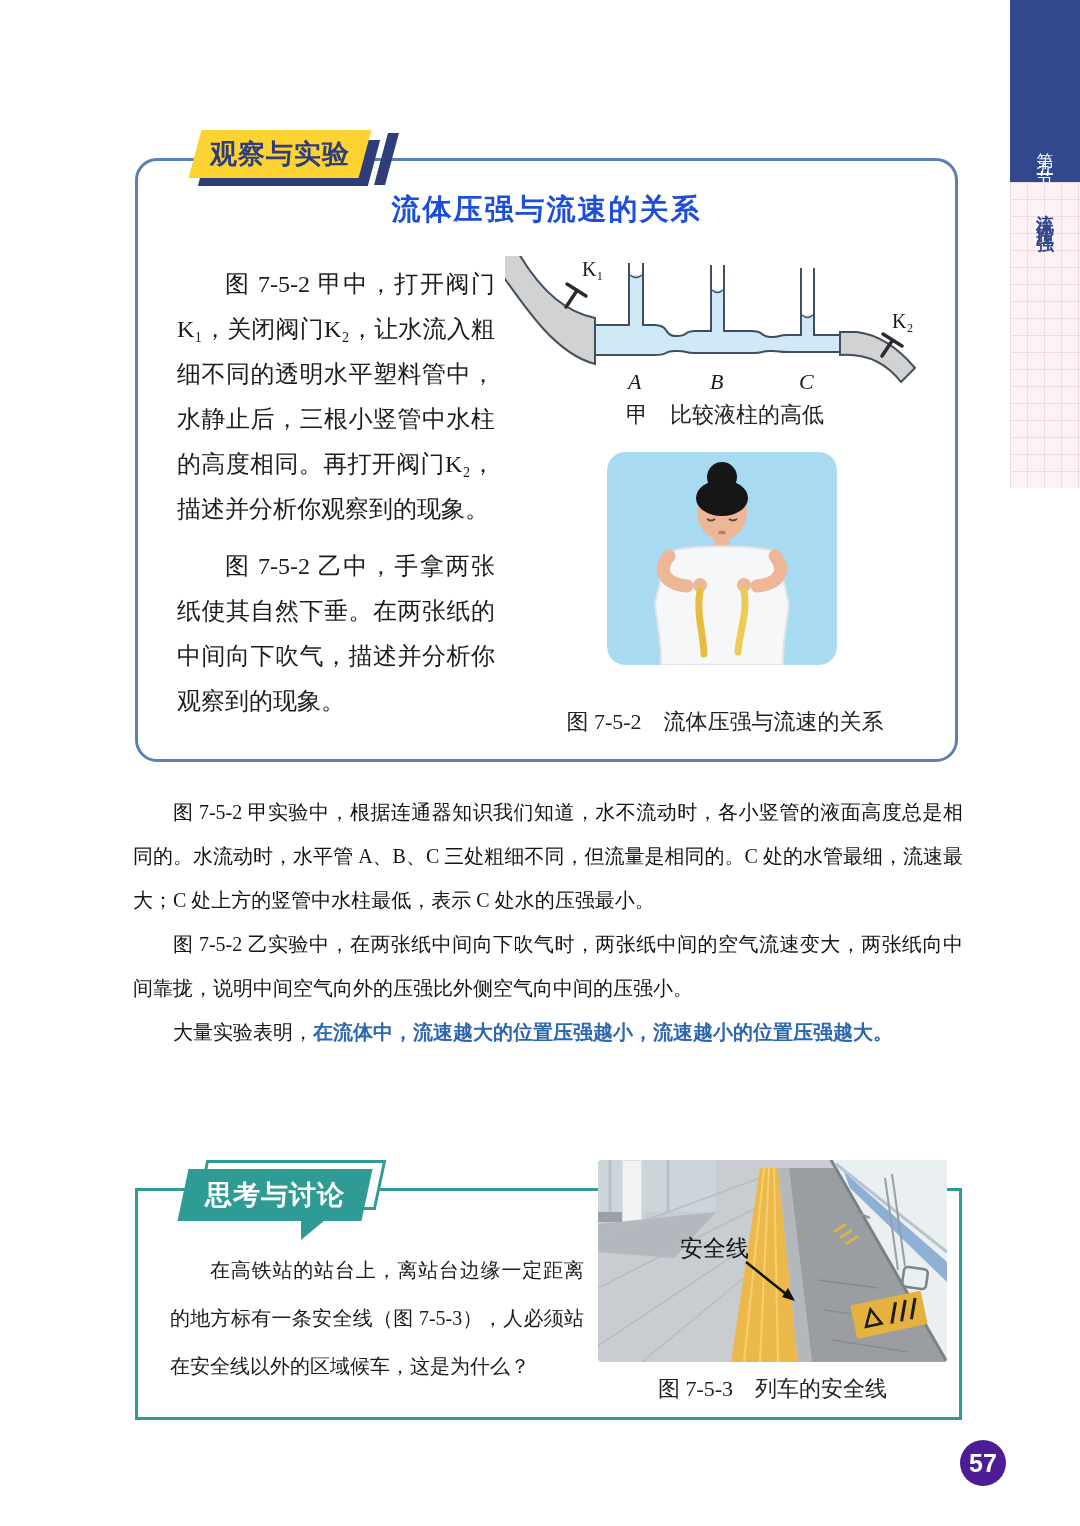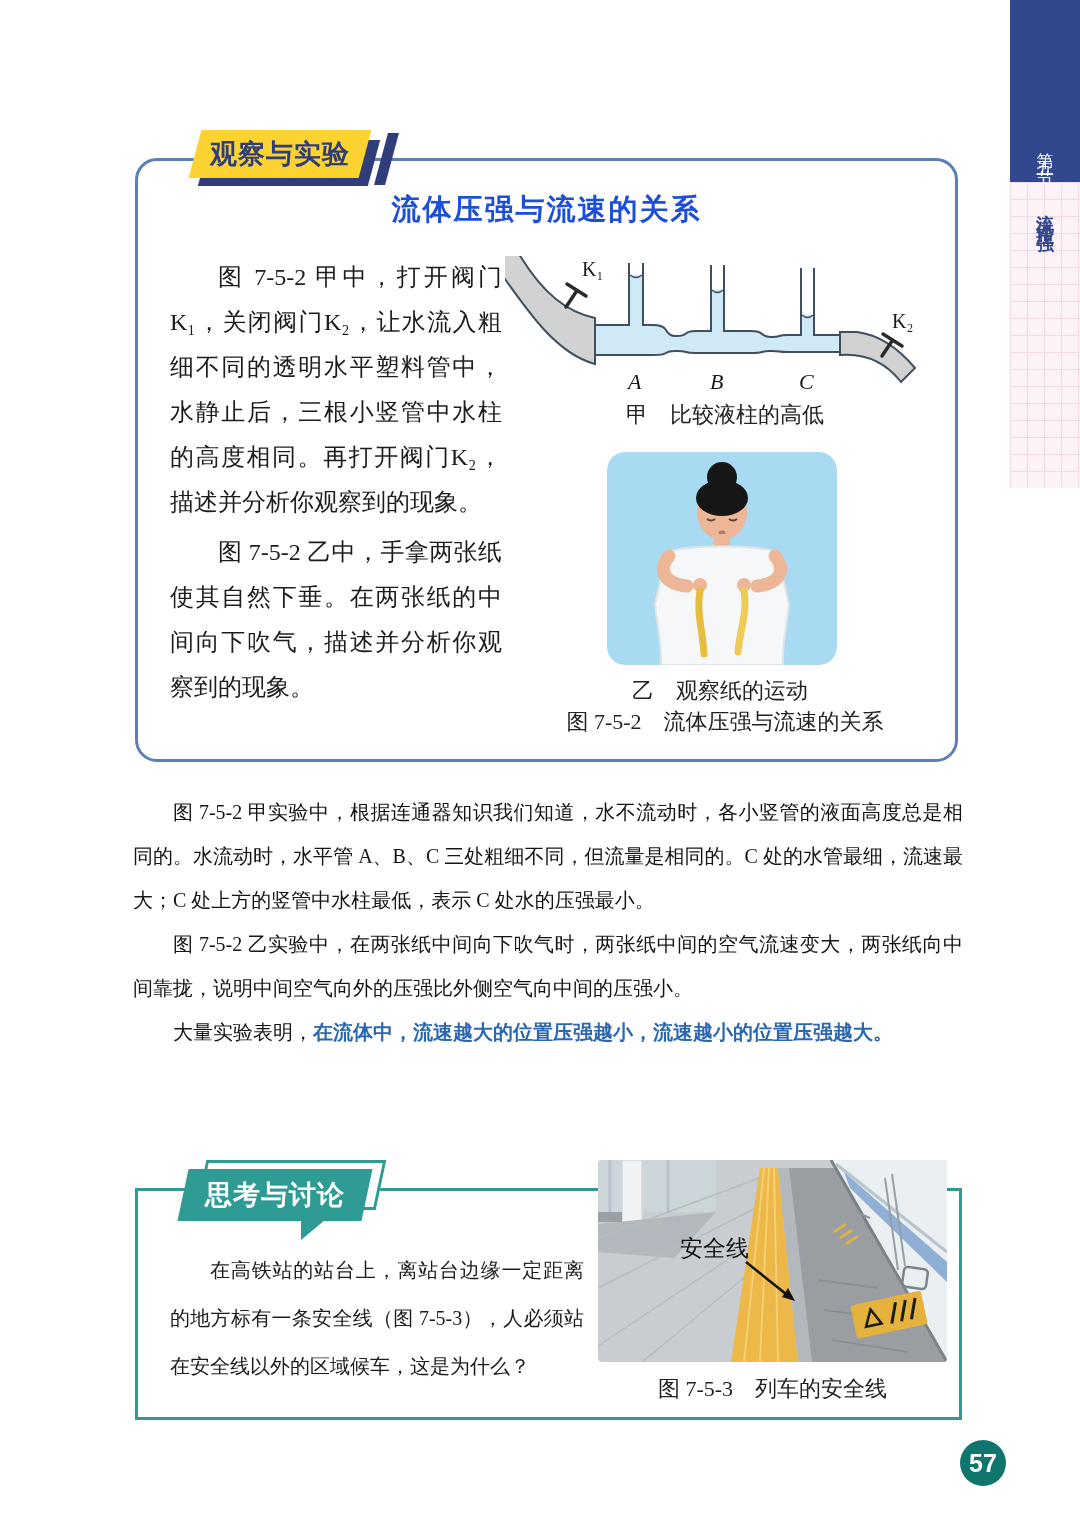--- a/index.html
+++ b/index.html
@@ -28,21 +28,21 @@
   .exp-badge .face{position:absolute;left:0;top:0;width:170px;height:48px;background:#fcd331;
                    transform:skewX(-15deg);display:flex;align-items:center;justify-content:center;}
   .exp-badge .face span{transform:skewX(15deg);color:#2f3e7a;font-weight:bold;font-size:27px;
                         font-family:"Liberation Sans",sans-serif;letter-spacing:1px;}
   .exp-badge .slash{position:absolute;left:186px;top:3px;width:11px;height:52px;background:#2f3e7a;
                     transform:skewX(-15deg);}
   .exp-title{position:absolute;left:135px;top:190px;width:823px;text-align:center;
              color:#1d4ed8;font-weight:bold;font-size:29px;font-family:"Liberation Sans",sans-serif;
              letter-spacing:2px;}
   .exp-text{position:absolute;left:165px;top:250px;width:342px;}
-  .exp-text p{margin:5px;text-indent:2em;text-align:justify;font-size:24px;line-height:45px;color:#1c1c1c;}
+  .exp-text p{margin:12px;text-indent:2em;text-align:justify;font-size:24px;line-height:45px;color:#1c1c1c;}
 
   .cap{position:absolute;text-align:center;font-size:22px;color:#222222;}
 
   .photo-yi{position:absolute;left:607px;top:452px;width:230px;height:213px;border-radius:18px;overflow:hidden;}
 
   
   .main-text{position:absolute;left:133px;top:790px;width:830px;}
   .main-text p{margin:0;text-indent:2em;text-align:justify;font-size:20px;line-height:44px;color:#141414;}
   .hl{color:#2b67b1;font-weight:bold;font-family:"Liberation Sans",sans-serif;}
 
@@ -59,21 +59,21 @@
   .disc-badge .tail{position:absolute;left:118px;top:60px;width:0;height:0;
                     border-top:20px solid #2e9c94;border-right:24px solid transparent;}
   .disc-text{position:absolute;left:170px;top:1246px;width:414px;}
   .disc-text p{margin:0;text-indent:2em;text-align:justify;font-size:20px;line-height:48px;color:#1c1c1c;}
 
   .train-photo{position:absolute;left:598px;top:1160px;width:349px;height:202px;border-radius:4px;
                overflow:hidden;z-index:5;}
 
   
   .page-num{position:absolute;left:960px;top:1440px;width:46px;height:46px;border-radius:50%;
-            background:#0f766e;color:#ffffff;display:flex;align-items:center;justify-content:center;
+            background:#4c1d95;color:#ffffff;display:flex;align-items:center;justify-content:center;
             font-family:"Liberation Sans",sans-serif;font-weight:bold;font-size:25px;}
 </style>
 </head>
 <body>
 
 <div id="page">
 
   <div class="side-blue">
     <span>第五节</span>
   </div>
@@ -169,21 +169,20 @@
         <circle cx="93" cy="133" r="7" fill="#ecb697"></circle>
         <circle cx="137" cy="133" r="7" fill="#ecb697"></circle>
       </g>
       <g fill="none" stroke-linecap="round">
         <path d="M93,139 C89,160 96,180 97,202" stroke="#e7bd3f" stroke-width="7"></path>
         <path d="M137,139 C141,160 132,182 131,200" stroke="#eecb54" stroke-width="7"></path>
       </g>
     </svg>
   </div>
 
-  <div class="cap" style="left:560px;top:676px;width:320px;">乙　观察纸的运动</div>
   <div class="cap" style="left:505px;top:707px;width:440px;text-align:center;">图 7-5-2　流体压强与流速的关系</div>
 
   <div class="main-text">
     <p>图 7-5-2 甲实验中，根据连通器知识我们知道，水不流动时，各小竖管的液面高度总是相同的。水流动时，水平管 A、B、C 三处粗细不同，但流量是相同的。C 处的水管最细，流速最大；C 处上方的竖管中水柱最低，表示 C 处水的压强最小。</p>
     <p>图 7-5-2 乙实验中，在两张纸中间向下吹气时，两张纸中间的空气流速变大，两张纸向中间靠拢，说明中间空气向外的压强比外侧空气向中间的压强小。</p>
     <p><span>大量实验表明，</span><span class="hl">在流体中，流速越大的位置压强越小，流速越小的位置压强越大。</span></p>
   </div>
 
   <div class="disc-box"></div>
 

